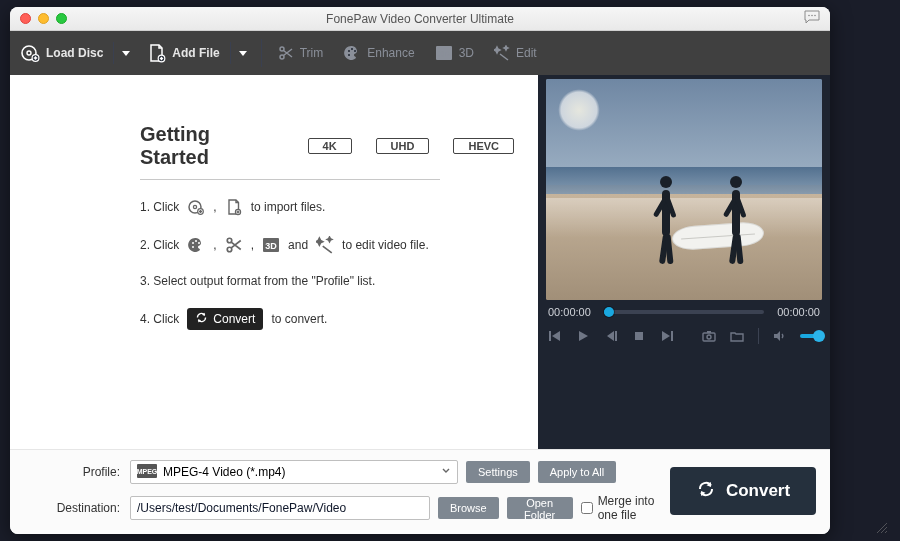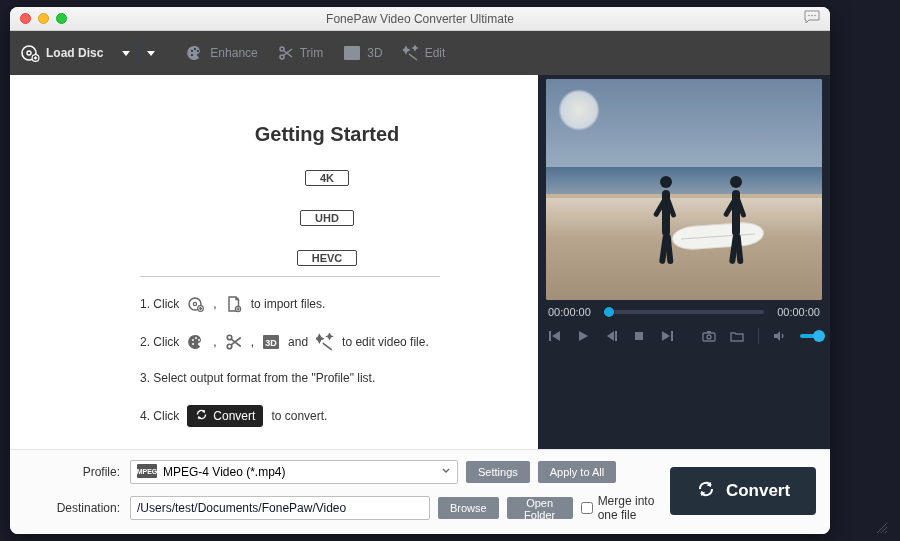--- a/index.html
+++ b/index.html
@@ -19,21 +19,21 @@
 .tb-btn { display: flex; align-items: center; height: 100%; padding: 0 10px; gap: 6px; cursor: pointer; color: #e6e6e6; font-weight: 600; }
 .tb-btn.dimmed { color: #8a8f99; font-weight: 500; }
 .tb-btn.dimmed svg path, .tb-btn.dimmed svg rect, .tb-btn.dimmed svg text, .tb-btn.dimmed svg polygon { fill: #8a8f99; }
 .tb-split { display: flex; align-items: center; height: 100%; }
 .tb-splitline { width: 1px; height: 22px; background: #3a4050; }
 .tb-dd { padding: 0 8px; cursor: pointer; }
 .tb-sep { width: 1px; height: 28px; background: #3a4050; margin: 0 6px; }
 
 .body-area { flex: 1; display: flex; background: #fff; }
 .left-pane { flex: 1; padding: 48px 24px 0 130px; }
-.gs-head { display: flex; align-items: center; gap: 24px; flex-direction: column; }
+.gs-head { display: flex; align-items: center; gap: 24px; }
 .gs-title { font-size: 20px; font-weight: 700; color: #333; }
 .gs-badge { border: 1px solid #444; border-radius: 2px; padding: 1px 14px; font-size: 11px; color: #444; font-weight: 600; }
 .gs-hr { height: 1px; background: #c8c8c8; margin: 10px 0 18px 0; width: 300px; }
 .gs-step { display: flex; align-items: center; gap: 8px; font-size: 12px; color: #333; margin-bottom: 20px; }
 .step-icon { display: inline-flex; }
 .step-icon svg { width: 18px; height: 18px; }
 .convert-pill { background: #222; color: #fff; border-radius: 3px; padding: 3px 8px; display: inline-flex; align-items: center; gap: 5px; font-size: 12px; }
 .convert-pill svg { width: 13px; height: 13px; }
 
 .preview-pane { width: 292px; background: #1e2430; display: flex; flex-direction: column; }
@@ -121,52 +121,63 @@
       </div>
       <div class="tb-splitline"></div>
       <div class="tb-dd">
         <span class="ii"><svg width="8" height="8" viewBox="0 0 8 8">
               <polygon points="0,2 8,2 4,7" fill="#fff"></polygon>
             </svg></span>
       </div>
     </div>
 
     <div class="tb-split">
+      <div class="tb-btn">
+        <span class="ii">
+            <svg width="18" height="20" viewBox="0 0 18 20">
+              <path d="M3 2h8l3 3v13H3z" fill="none" stroke="#fff" stroke-width="1.5"></path>
+              <path d="M11 2v3h3" fill="none" stroke="#fff" stroke-width="1.5"></path>
+              <circle cx="13.5" cy="15.5" r="3.3" fill="#1e2430" stroke="#fff" stroke-width="1.2"></circle>
+              <path d="M13.5 13.8v3.4M11.8 15.5h3.4" stroke="#fff" stroke-width="1.4"></path>
+            </svg>
+          </span>
+        <span>Add File</span>
+      </div>
       <div class="tb-splitline"></div>
       <div class="tb-dd">
         <span class="ii"><svg width="8" height="8" viewBox="0 0 8 8">
               <polygon points="0,2 8,2 4,7" fill="#fff"></polygon>
             </svg></span>
       </div>
     </div>
 
     <div class="tb-sep"></div>
+
+    <div class="tb-btn dimmed">
+      <span class="ii">
+          <svg width="16" height="16" viewBox="0 0 16 16">
+            <circle cx="4" cy="4" r="2" fill="none" stroke="#8a8f99" stroke-width="1.5"></circle>
+            <circle cx="4" cy="12" r="2" fill="none" stroke="#8a8f99" stroke-width="1.5"></circle>
+            <path d="M5.5 5.5L14 12M5.5 10.5L14 4" stroke="#8a8f99" stroke-width="1.5"></path>
+          </svg>
+        </span>
+      <span>Trim</span>
+    </div>
 
     <div class="tb-btn dimmed">
       <span class="ii">
           <svg width="18" height="18" viewBox="0 0 18 18">
             <path d="M9 2a7 7 0 1 0 4 12c0-2-2-1-2-3s3-1 3-4a6 6 0 0 0-5-5z" fill="#8a8f99"></path>
             <circle cx="6" cy="7" r="1" fill="#1e2430"></circle>
             <circle cx="9" cy="5" r="1" fill="#1e2430"></circle>
             <circle cx="12" cy="7" r="1" fill="#1e2430"></circle>
             <circle cx="6" cy="11" r="1" fill="#1e2430"></circle>
           </svg>
         </span>
       <span>Enhance</span>
-    </div>
-
-    <div class="tb-btn dimmed">
-      <span class="ii">
-          <svg width="16" height="16" viewBox="0 0 16 16">
-            <circle cx="4" cy="4" r="2" fill="none" stroke="#8a8f99" stroke-width="1.5"></circle>
-            <circle cx="4" cy="12" r="2" fill="none" stroke="#8a8f99" stroke-width="1.5"></circle>
-            <path d="M5.5 5.5L14 12M5.5 10.5L14 4" stroke="#8a8f99" stroke-width="1.5"></path>
-          </svg>
-        </span>
-      <span>Trim</span>
     </div>
 
     <div class="tb-btn dimmed">
       <span class="ii">
           <svg width="18" height="16" viewBox="0 0 18 16">
             <rect x="1" y="1" width="16" height="14" rx="1" fill="#8a8f99"></rect>
             <text x="9" y="11.5" text-anchor="middle" font-size="9" font-weight="700" fill="#1e2430">3D</text>
           </svg>
         </span>
       <span>3D</span>

